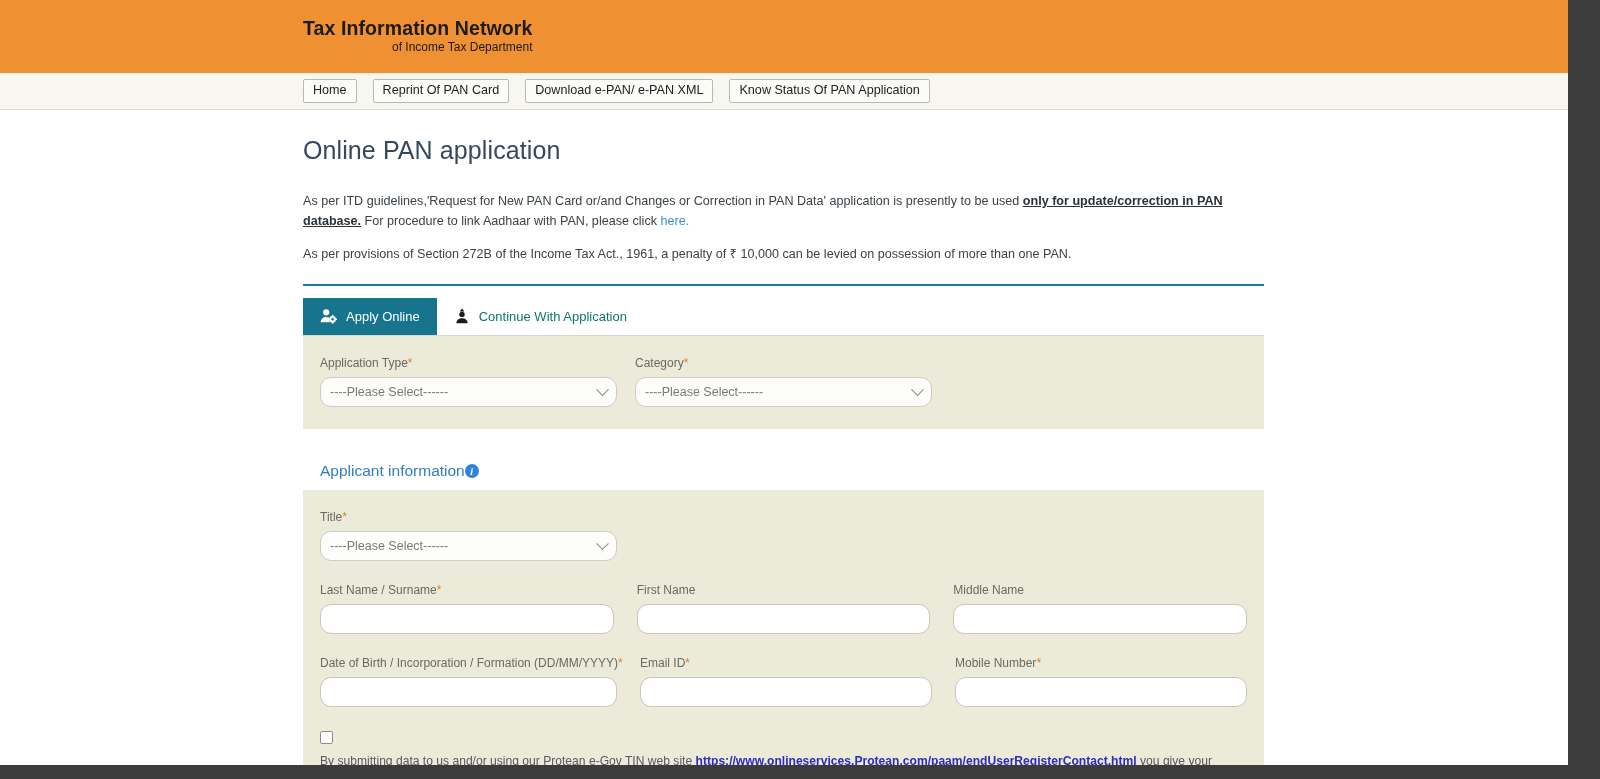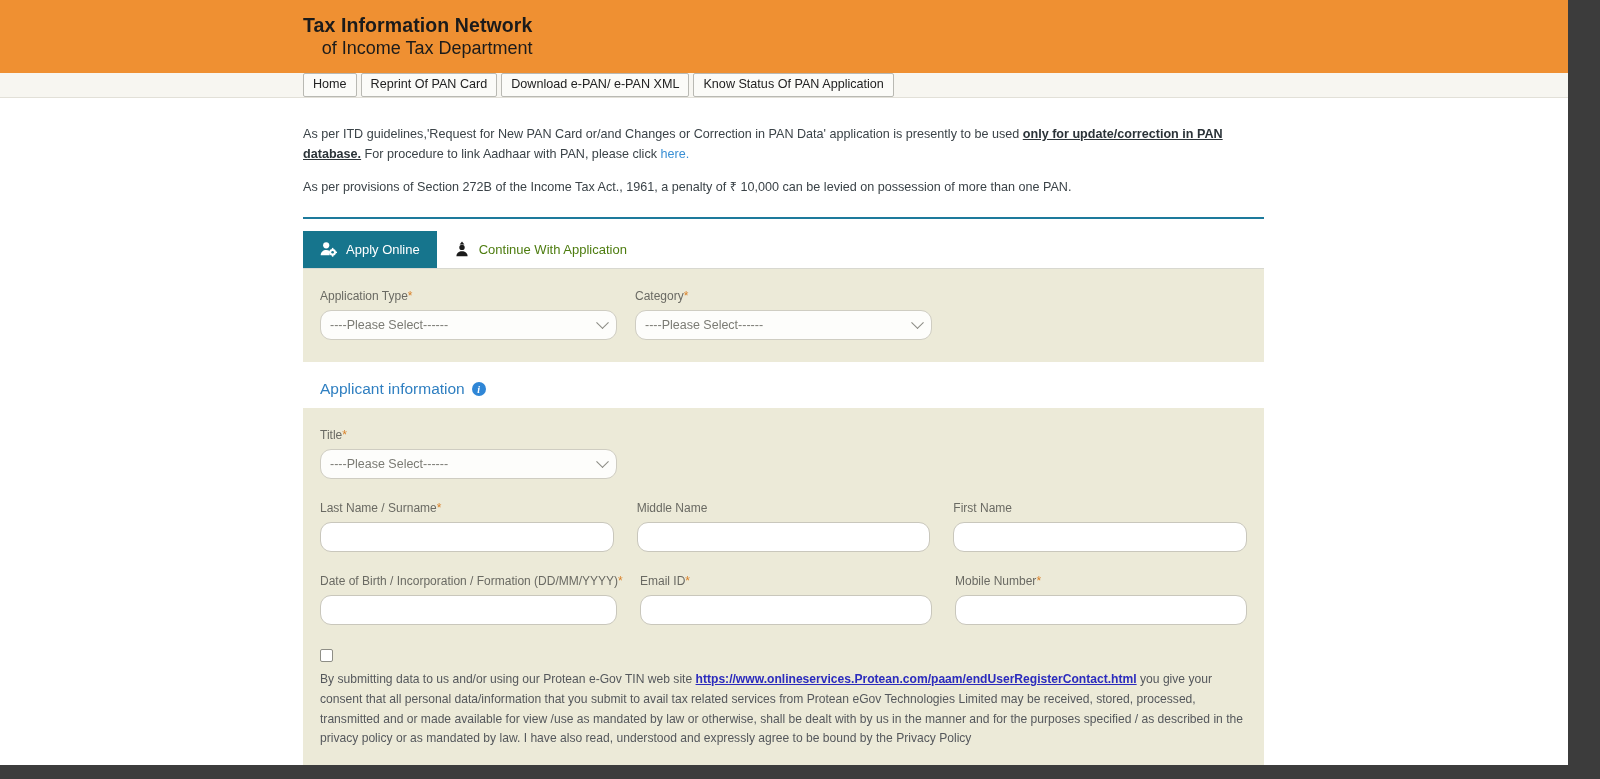--- a/index.html
+++ b/index.html
@@ -28,34 +28,34 @@
     margin-left: 303px;
     line-height: 1.12;
   }
   .logo-line1 {
     font-size: 19.5px;
     font-weight: bold;
     color: #1b1b1b;
     letter-spacing: .1px;
   }
   .logo-line2 {
-    font-size: 18px;
+    font-size: 12px;
     color: #1b1b1b;
     text-align: right;
     margin-top: 1px;
   }
   
   .nav-bar {
-    height: 25px;
+    height: 37px;
     background: #f7f6f1;
     border-bottom: 1px solid #e2e0d8;
     display: flex;
     align-items: center;
     padding-left: 303px;
-    gap: 4px;
+    gap: 16px;
   }
   .nav-btn {
     background: #fbfbf8;
     border: 1px solid #b9b9b3;
     border-radius: 2px;
     font-size: 12.6px;
     color: #222;
     padding: 4px 9px 5px;
     line-height: 1;
     cursor: pointer;
@@ -95,40 +95,39 @@
     border-bottom: 1px solid #d8d8d0;
     margin-top: 12px;
   }
   .tab {
     display: flex;
     align-items: center;
     gap: 9px;
     font-size: 13px;
     padding: 10px 17px 11px;
     cursor: pointer;
-    color: #4d7c0f;
+    color: #0f766e;
     background: transparent;
   }
   .tab.active {
     background: #16758d;
     color: #ffffff;
   }
   .tab svg { display: block; }
   
   .form-block {
     background: #ecead8;
     padding: 20px 17px 22px;
   }
   .section-head {
     font-size: 15.5px;
     color: #2f7fc1;
-    padding: 18px 17px 10px;
-    display: flex;
-    align-items: center;
-    gap: 7px;
+    padding: 33px 17px 10px;
+    display: flex;
+    align-items: center;
     background: #ffffff;
   }
   .info-dot {
     width: 14px; height: 14px;
     border-radius: 50%;
     background: #2f86d6;
     color: #fff;
     font-size: 10px;
     font-weight: bold;
     font-style: italic;
@@ -215,20 +214,21 @@
 
   <div class="nav-bar">
     <button class="nav-btn">Home</button>
     <button class="nav-btn">Reprint Of PAN Card</button>
     <button class="nav-btn">Download e-PAN/ e-PAN XML</button>
     <button class="nav-btn">Know Status Of PAN Application</button>
   </div>
 
   <div class="content">
 
+    <h1 class="page-title">Online PAN application</h1>
 
     <p class="para"><span>As per ITD guidelines,'Request for New PAN Card or/and Changes or Correction in PAN Data' application is presently to be used </span><b class="u">only for update/correction in PAN database.</b><span> For procedure to link Aadhaar with PAN, please click </span><a class="link-blue" href="#">here.</a></p>
 
     <p class="para">As per provisions of Section 272B of the Income Tax Act., 1961, a penalty of ₹ 10,000 can be levied on possession of more than one PAN.</p>
 
     <hr class="rule">
 
     <div class="tabs">
       <div class="tab active">
         <span>
@@ -294,27 +294,27 @@
       </div>
 
       <div class="row mt22">
         <div class="field w-third">
           <div class="fld-label"><span>Last Name / Surname</span><span class="req">*</span></div>
           <div class="inp">
               <span></span>
             </div>
         </div>
         <div class="field w-third">
+          <div class="fld-label"><span>First Name</span><span class="req"></span></div>
+          <div class="inp">
+              <span></span>
+            </div>
+        </div>
+        <div class="field w-third">
           <div class="fld-label"><span>Middle Name</span><span class="req"></span></div>
-          <div class="inp">
-              <span></span>
-            </div>
-        </div>
-        <div class="field w-third">
-          <div class="fld-label"><span>First Name</span><span class="req"></span></div>
           <div class="inp">
               <span></span>
             </div>
         </div>
       </div>
 
       <div class="row mt22">
         <div class="field w-third">
           <div class="fld-label"><span>Date of Birth / Incorporation / Formation (DD/MM/YYYY)</span><span class="req">*</span></div>
           <div class="inp">

